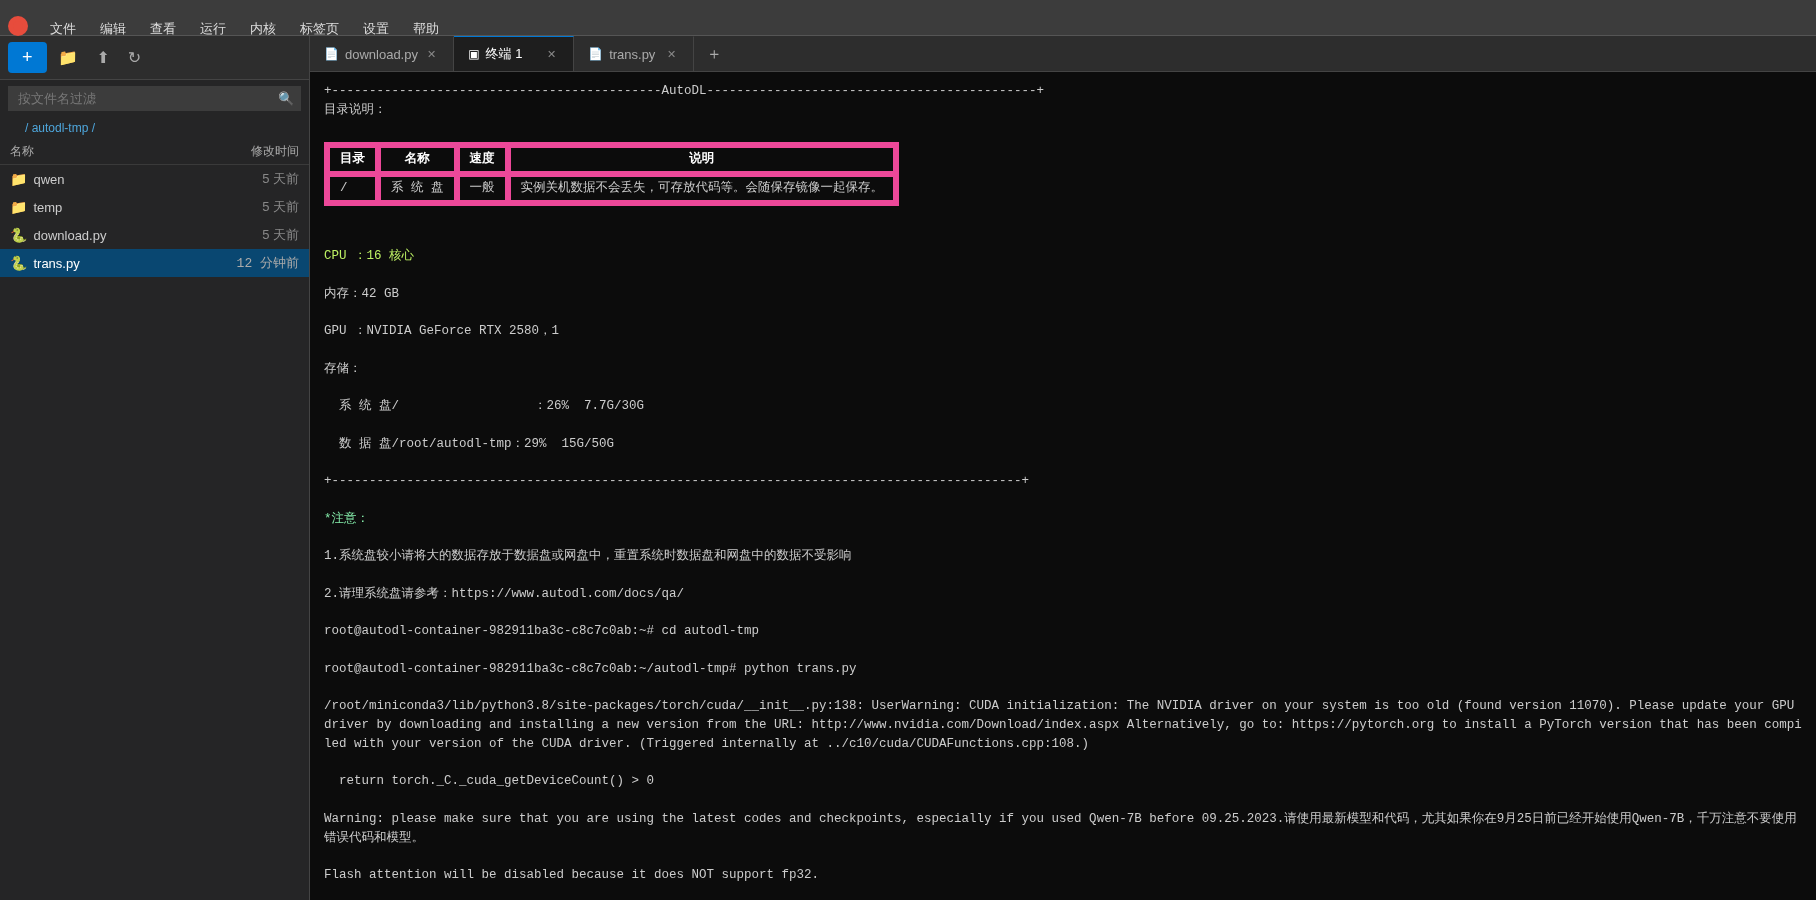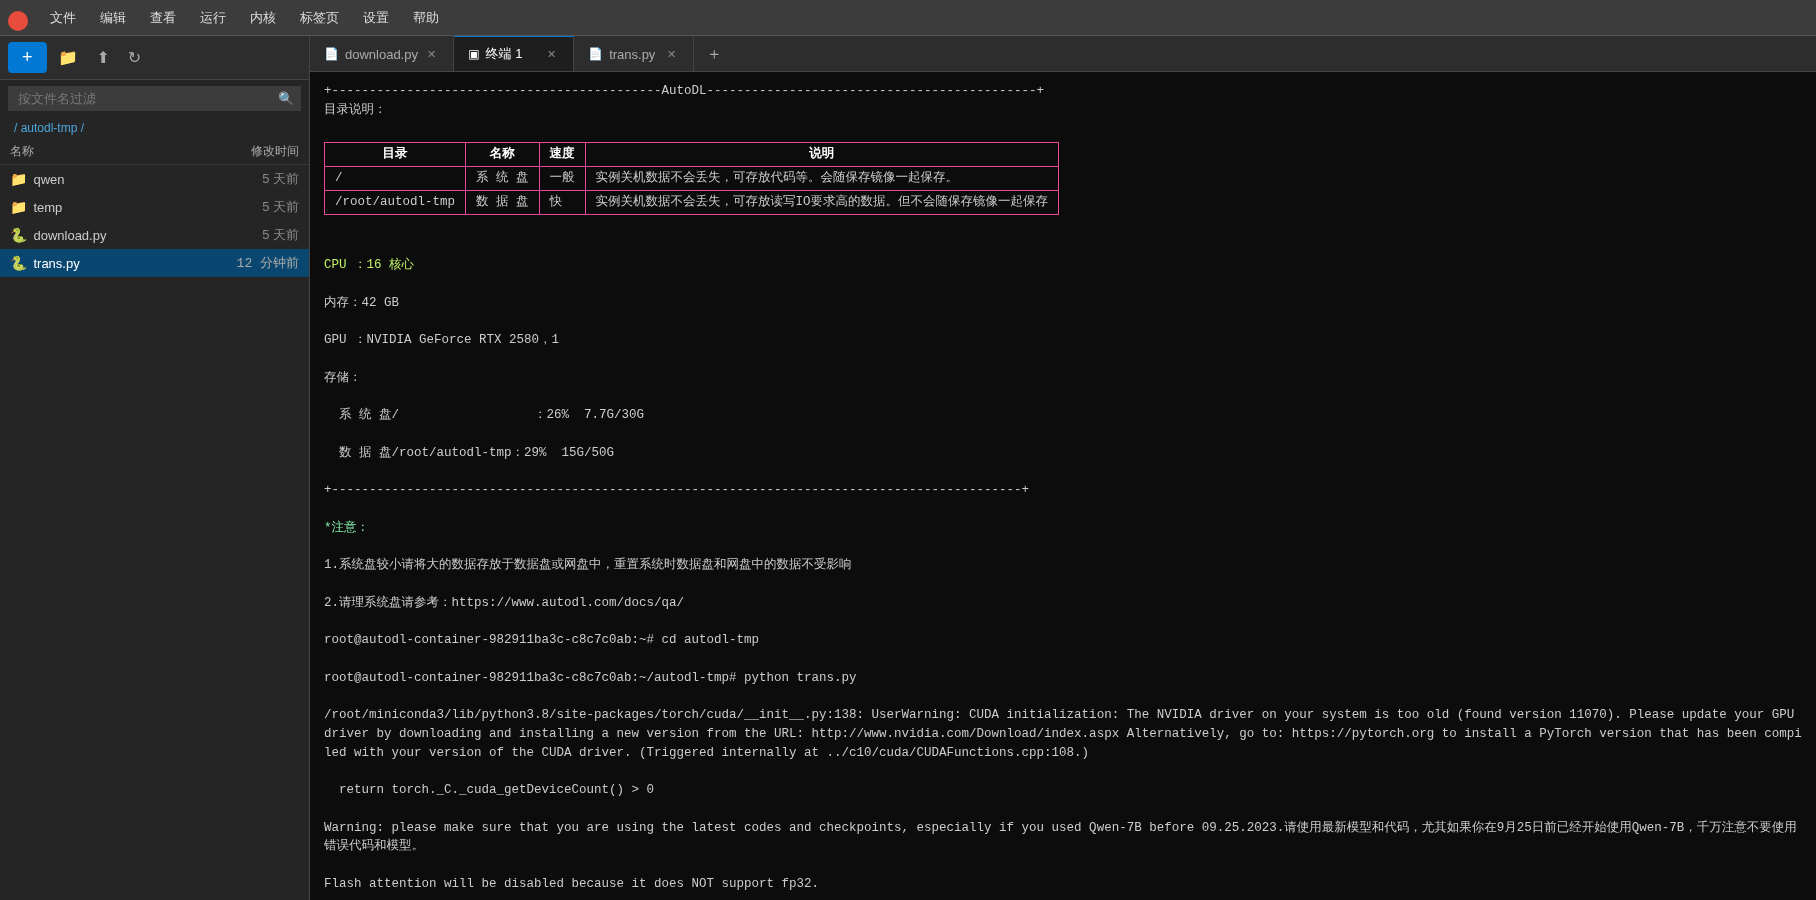--- a/index.html
+++ b/index.html
@@ -3,22 +3,22 @@
   <meta charset="utf-8">
   <style>
     * { margin: 0; padding: 0; box-sizing: border-box; }
     body { width: 1816px; height: 900px; overflow: hidden; background: #2d2d2d; font-family: 'Microsoft YaHei', 'SimHei', sans-serif; display: flex; flex-direction: column; }
 
     
     .menu-bar {
       height: 36px;
       background: #3c3c3c;
       display: flex;
-      align-items: flex-end;
-      padding: 4px 8px;
+      align-items: flex-start;
+      padding: 16px 8px;
       gap: 4px;
       border-bottom: 1px solid #555;
       flex-shrink: 0;
     }
     .menu-logo {
       width: 20px; height: 20px;
       background: #e74c3c;
       border-radius: 50%;
       margin-right: 8px;
       display: flex; align-items: center; justify-content: center;
@@ -92,23 +92,24 @@
       outline: none;
       color: #ccc;
       font-size: 13px;
       width: 100%;
       padding: 5px 4px;
     }
     .search-bar input::placeholder { color: #777; }
     .search-icon { color: #888; font-size: 13px; }
 
     .breadcrumb {
-      padding: 4px 14px;
+      padding: 4px 4px;
       font-size: 12px;
       color: #aaa;
+      margin-left: 21px;
     }
     .breadcrumb span { color: #4ea6dc; }
 
     .file-list-header {
       display: flex;
       justify-content: space-between;
       padding: 4px 10px;
       font-size: 12px;
       color: #aaa;
       border-bottom: 1px solid #3a3a3a;
@@ -198,21 +199,21 @@
     }
     .term-red { color: #86efac; }
     .term-white { color: #bef264; }
     .term-table {
       border: 1px solid #777;
       border-collapse: collapse;
       margin: 4px 0;
       color: #ccc;
     }
     .term-table th, .term-table td {
-      border: 1px solid #ec4899;
+      border: 6px solid #ec4899;
       padding: 2px 10px;
       font-family: 'Courier New', monospace;
       font-size: 12.5px;
     }
     .term-table th { color: #fff; }
   </style>
 </head>
 <body>
 
 <div class="menu-bar">
@@ -304,21 +305,20 @@
       </div>
       <div class="tab-add">＋</div>
     </div>
 
     <div class="terminal"><span>+--------------------------------------------AutoDL--------------------------------------------+
 目录说明：
 
 <table class="term-table">
 <tbody><tr><th>目录</th><th>名称</th><th>速度</th><th>说明</th></tr>
 <tr><td>/</td><td>系 统 盘</td><td>一般</td><td>实例关机数据不会丢失，可存放代码等。会随保存镜像一起保存。</td></tr>
-<tr><td>/root/autodl-tmp</td><td>数 据 盘</td><td>快</td><td>实例关机数据不会丢失，可存放读写IO要求高的数据。但不会随保存镜像一起保存</td></tr>
 </tbody></table>
 
 <span class="term-white">CPU ：16 核心</span>
 <span class="term-white">
 </span><span>内存：42 GB</span>
 <span>
 </span><span>GPU ：NVIDIA GeForce RTX 2580，1</span>
 <span>
 </span><span>存储：</span>
 <span>

